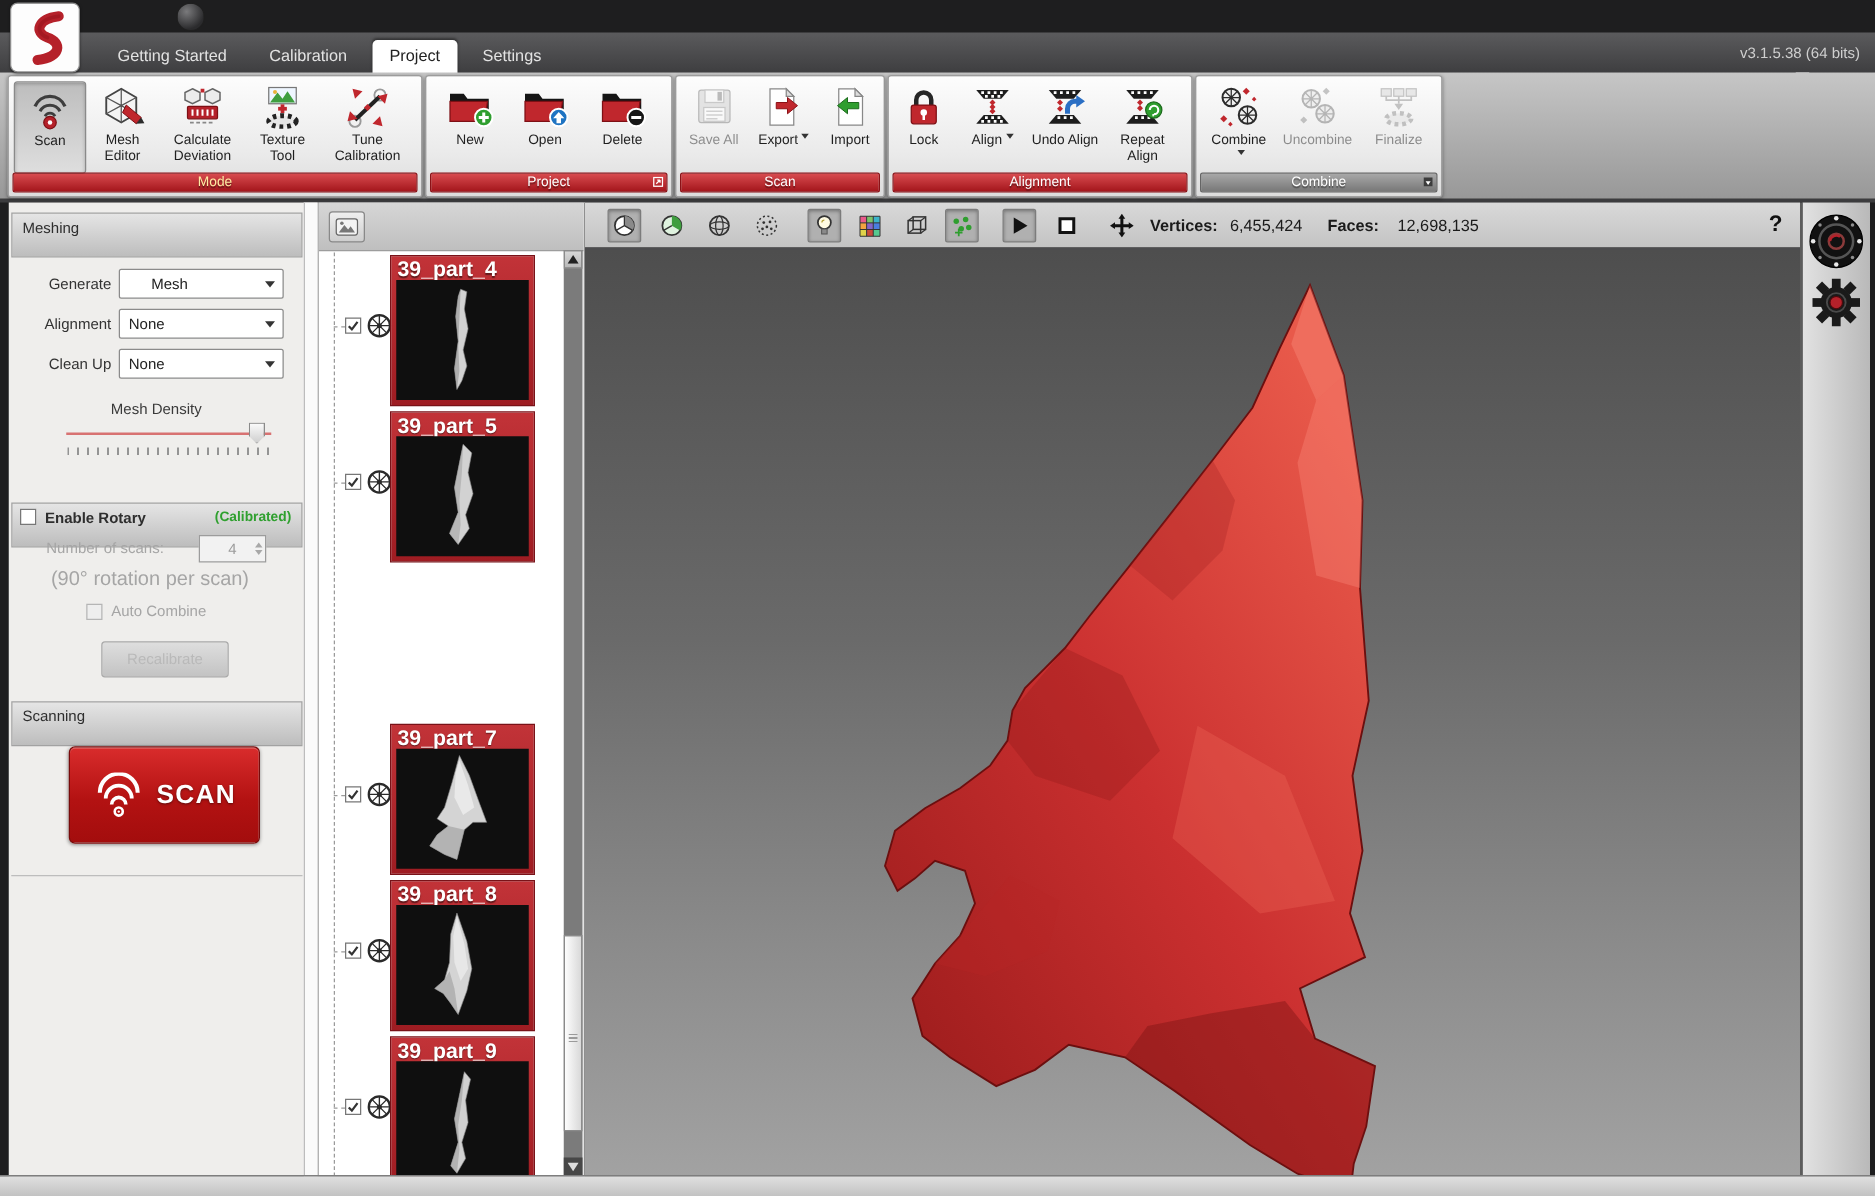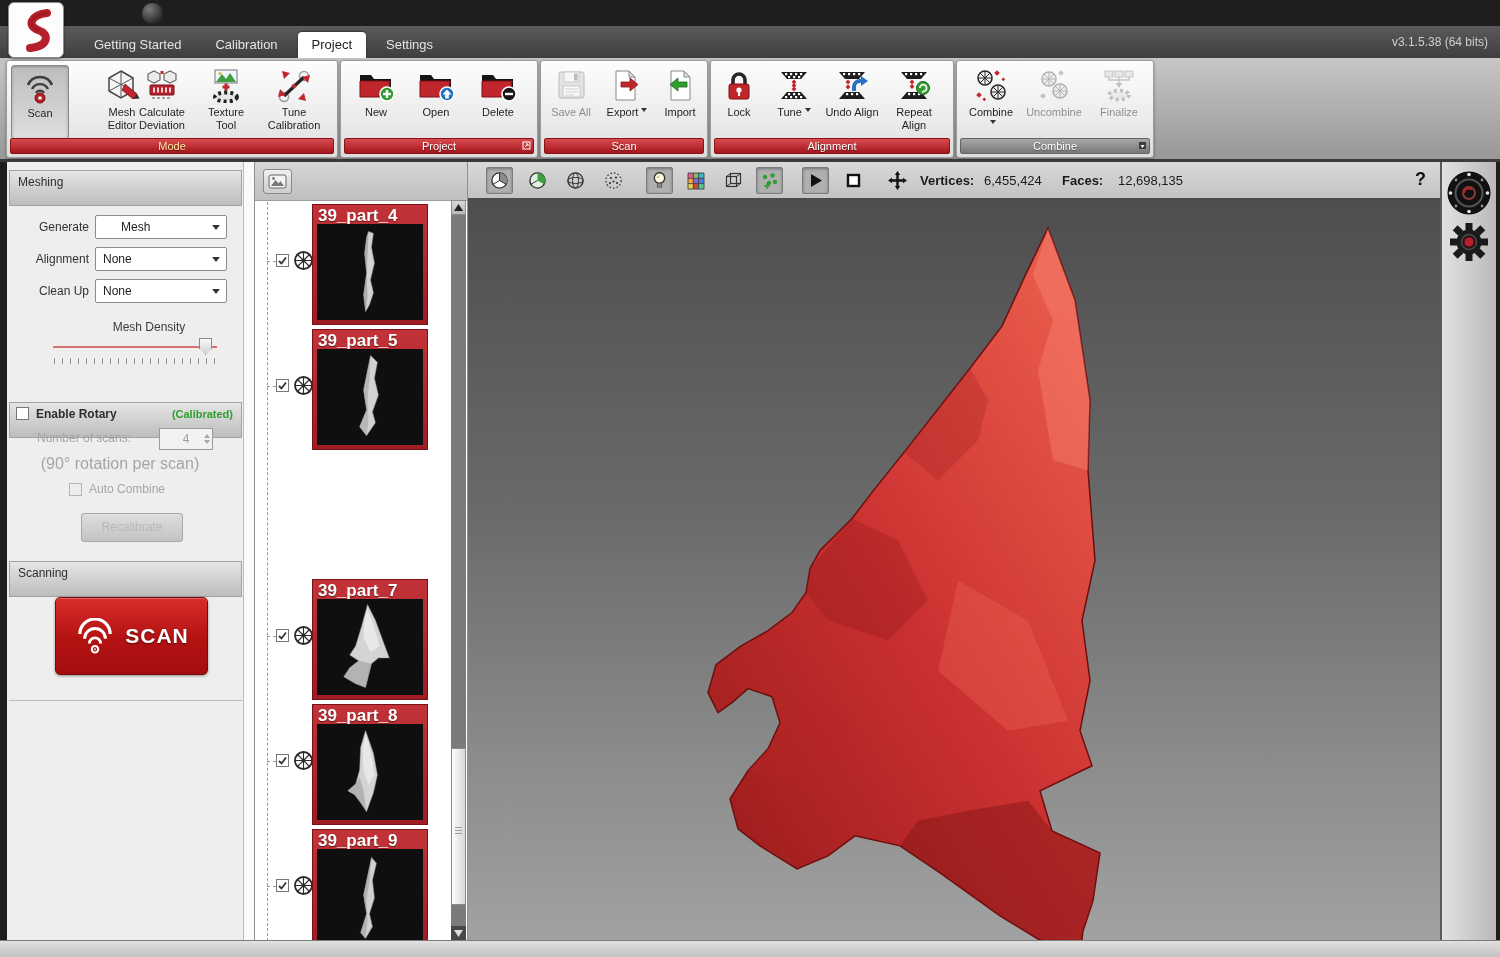--- a/index.html
+++ b/index.html
@@ -202,21 +202,21 @@
         <svg width="36" height="36" viewBox="0 0 36 36">
           <path d="M6,16 A13,13 0 0 1 30,16" fill="none" stroke="#3d3d3d" stroke-width="2.6"></path>
           <path d="M10,20 A9,9 0 0 1 26,20" fill="none" stroke="#3d3d3d" stroke-width="2.4"></path>
           <path d="M14,24 A4.5,4.5 0 0 1 22,24" fill="none" stroke="#3d3d3d" stroke-width="2.2"></path>
           <circle cx="18" cy="29" r="5" fill="#b5212a" stroke="#7e0f14"></circle>
           <circle cx="18" cy="29" r="1.8" fill="#fff"></circle>
         </svg>
       </div>
       <div class="rlabel">Scan</div>
     </div>
-    <div class="rbtn" style="left:62px;width:58px;margin-left:24px;">
+    <div class="rbtn" style="left:62px;width:58px;">
       <div class="ricon">
         <svg width="36" height="34" viewBox="0 0 36 34">
           <polygon points="17,2 29,9 29,22 17,29 5,22 5,9" fill="#f4f4f4" stroke="#444" stroke-width="1.5"></polygon>
           <path d="M17,2 L17,15.5 M29,9 L17,15.5 M29,22 L17,15.5 M17,29 L17,15.5 M5,22 L17,15.5 M5,9 L17,15.5" stroke="#555" stroke-width="1"></path>
           <polygon points="21,15 33,25 29,30 18,21" fill="#c0272d" stroke="#7e0f14" stroke-width=".8"></polygon>
           <polygon points="33,25 35.5,29.5 29,30" fill="#2c2c2c"></polygon>
         </svg>
       </div>
       <div class="rlabel">Mesh Editor</div>
     </div>
@@ -381,21 +381,21 @@
               <rect x="24" y="27" width="2.2" height="2.2"></rect>
             </g>
           <line x1="18" y1="11" x2="18" y2="22" stroke="#999" stroke-dasharray="2 2"></line>
           <g fill="#c0272d">
               <rect x="16.3" y="11.3" width="3.4" height="3.4" transform="rotate(45 18 13)"></rect>
               <rect x="16.3" y="14.8" width="3.4" height="3.4" transform="rotate(45 18 16.5)"></rect>
               <rect x="16.3" y="18.3" width="3.4" height="3.4" transform="rotate(45 18 20)"></rect>
             </g>
         </svg>
       </div>
-      <div class="rlabel"><span>Tune</span><span class="caret"></span></div>
+      <div class="rlabel"><span>Align</span><span class="caret"></span></div>
     </div>
     <div class="rbtn" style="left:114px;width:54px;">
       <div class="ricon">
         <svg width="36" height="34" viewBox="0 0 36 34">
           <polygon points="5,3 31,3 25,10 11,10" fill="#1d1d1d"></polygon>
           <g fill="#fff">
               <rect x="9" y="4" width="2.2" height="2.2"></rect>
               <rect x="14" y="4" width="2.2" height="2.2"></rect>
               <rect x="19" y="4" width="2.2" height="2.2"></rect>
               <rect x="24" y="4" width="2.2" height="2.2"></rect>
@@ -519,21 +519,21 @@
 
   <div class="flabel" style="top:53px;">Generate</div>
   <div class="sel" style="top:53px;padding-left:25px;">Mesh</div>
 
   <div class="flabel" style="top:85px;">Alignment</div>
   <div class="sel" style="top:85px;">None</div>
 
   <div class="flabel" style="top:117px;">Clean Up</div>
   <div class="sel" style="top:117px;">None</div>
 
-  <div class="density-label" style="top:158px;padding-left:24px;">Mesh Density</div>
+  <div class="density-label" style="top:158px;">Mesh Density</div>
   <div class="track" style="top:184px;"></div>
   <div class="sl-thumb" style="top:176px;"></div>
   <div class="ticks" style="top:196px;"></div>
 
   <div class="hdr" style="top:240px;">
     <span class="cb" style="position:absolute;left:6px;top:4px;"></span>
     <span style="position:absolute;left:26px;font-weight:bold;">Enable Rotary</span>
     <span style="position:absolute;right:8px;color:#2fa02f;font-weight:bold;font-size:11px;">(Calibrated)</span>
   </div>
 

